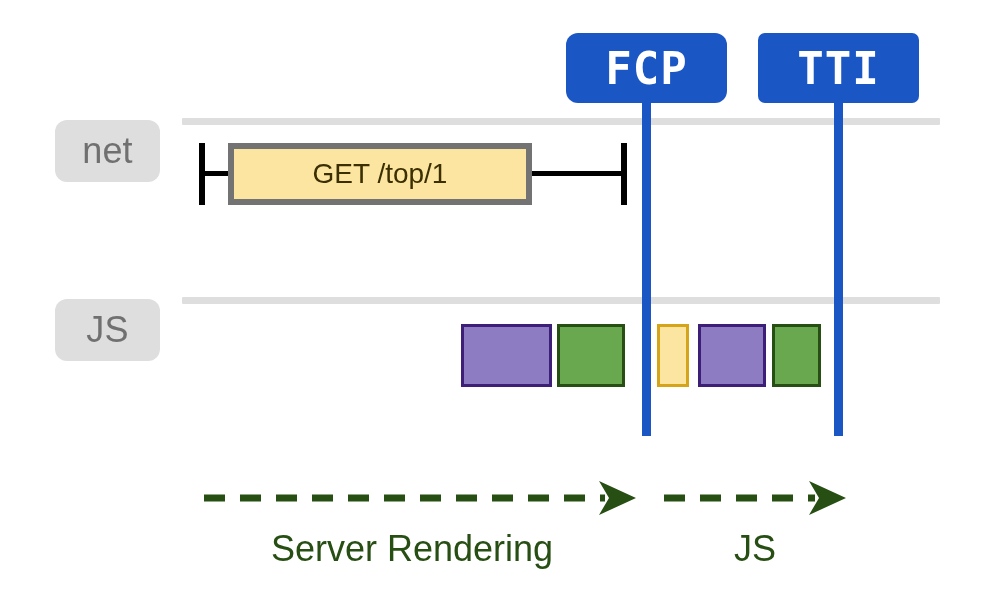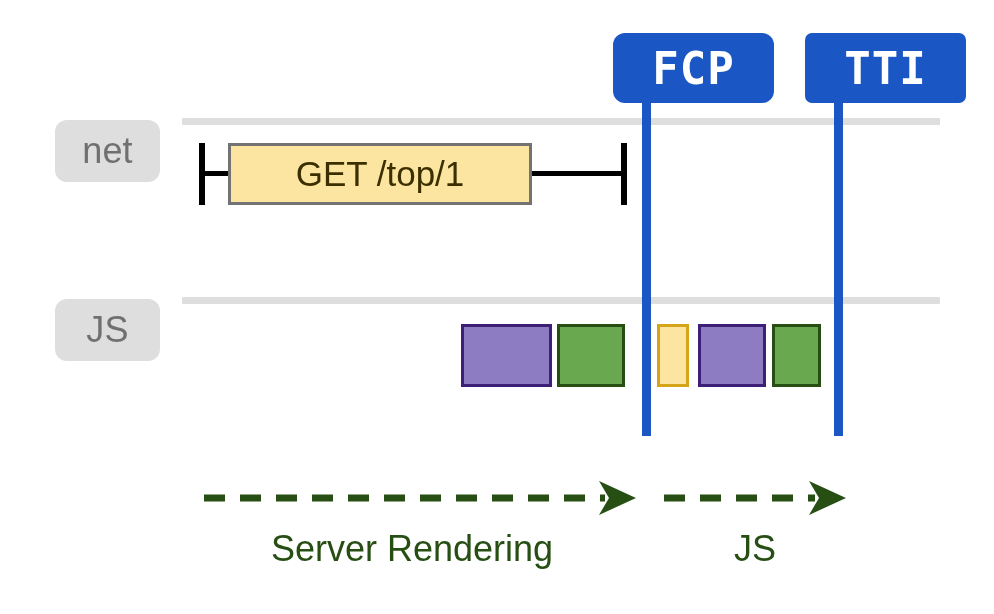--- a/index.html
+++ b/index.html
@@ -45,27 +45,27 @@
     background: #000000;
   }
   .errbar-stem {
     position: absolute;
     height: 5px;
     background: #000000;
   }
   .req-box {
     position: absolute;
     background: #FCE5A0;
-    border: 3px solid #737373;
+    border: 6px solid #737373;
     box-sizing: border-box;
     display: flex;
     align-items: center;
     justify-content: center;
     color: #3b2f00;
-    font-size: 35px;
+    font-size: 28px;
     font-family: "Liberation Sans", sans-serif;
     white-space: nowrap;
   }
 
   
   .task {
     position: absolute;
     box-sizing: border-box;
     border-width: 3px;
     border-style: solid;
@@ -85,21 +85,20 @@
     background: #1a56c4;
     border-radius: 12px;
     display: flex;
     align-items: center;
     justify-content: center;
     color: #ffffff;
     font-family: "DejaVu Sans Mono", monospace;
     font-weight: bold;
     font-size: 44px;
     letter-spacing: 1px;
-    margin-left: 47px;
   }
 
   
   .phase-arrow { position: absolute; }
   .phase-label {
     position: absolute;
     color: #274E13;
     font-size: 36px;
     font-family: "Liberation Sans", sans-serif;
     text-align: center;

